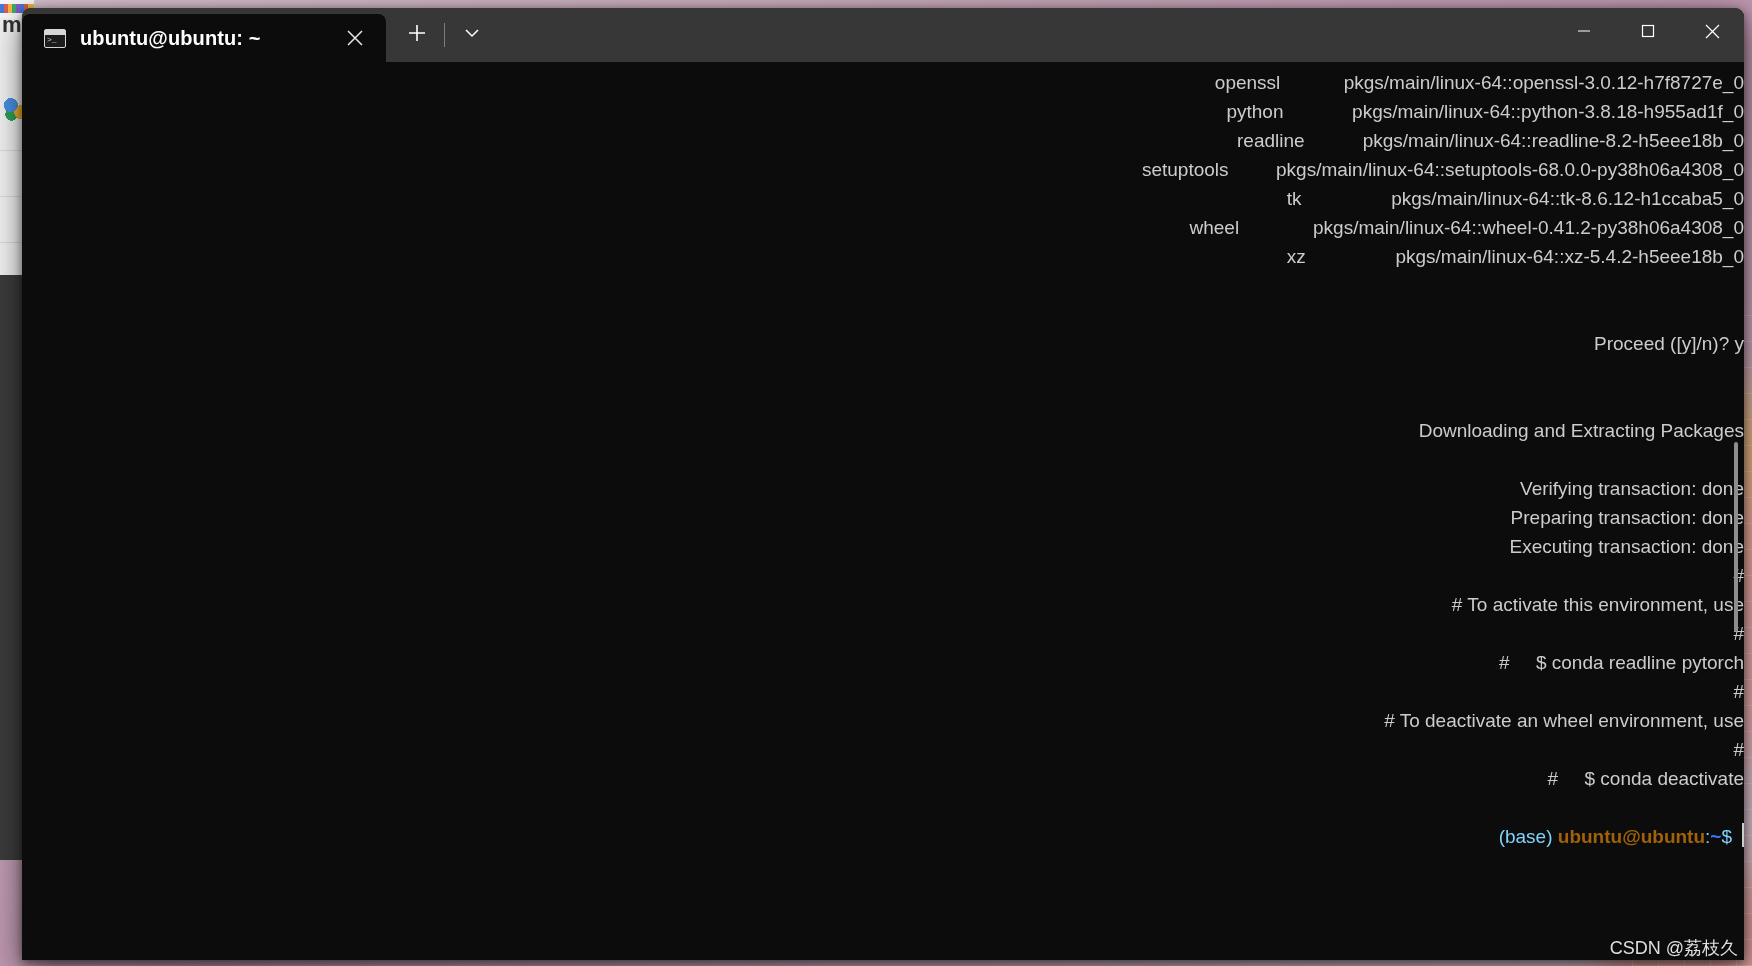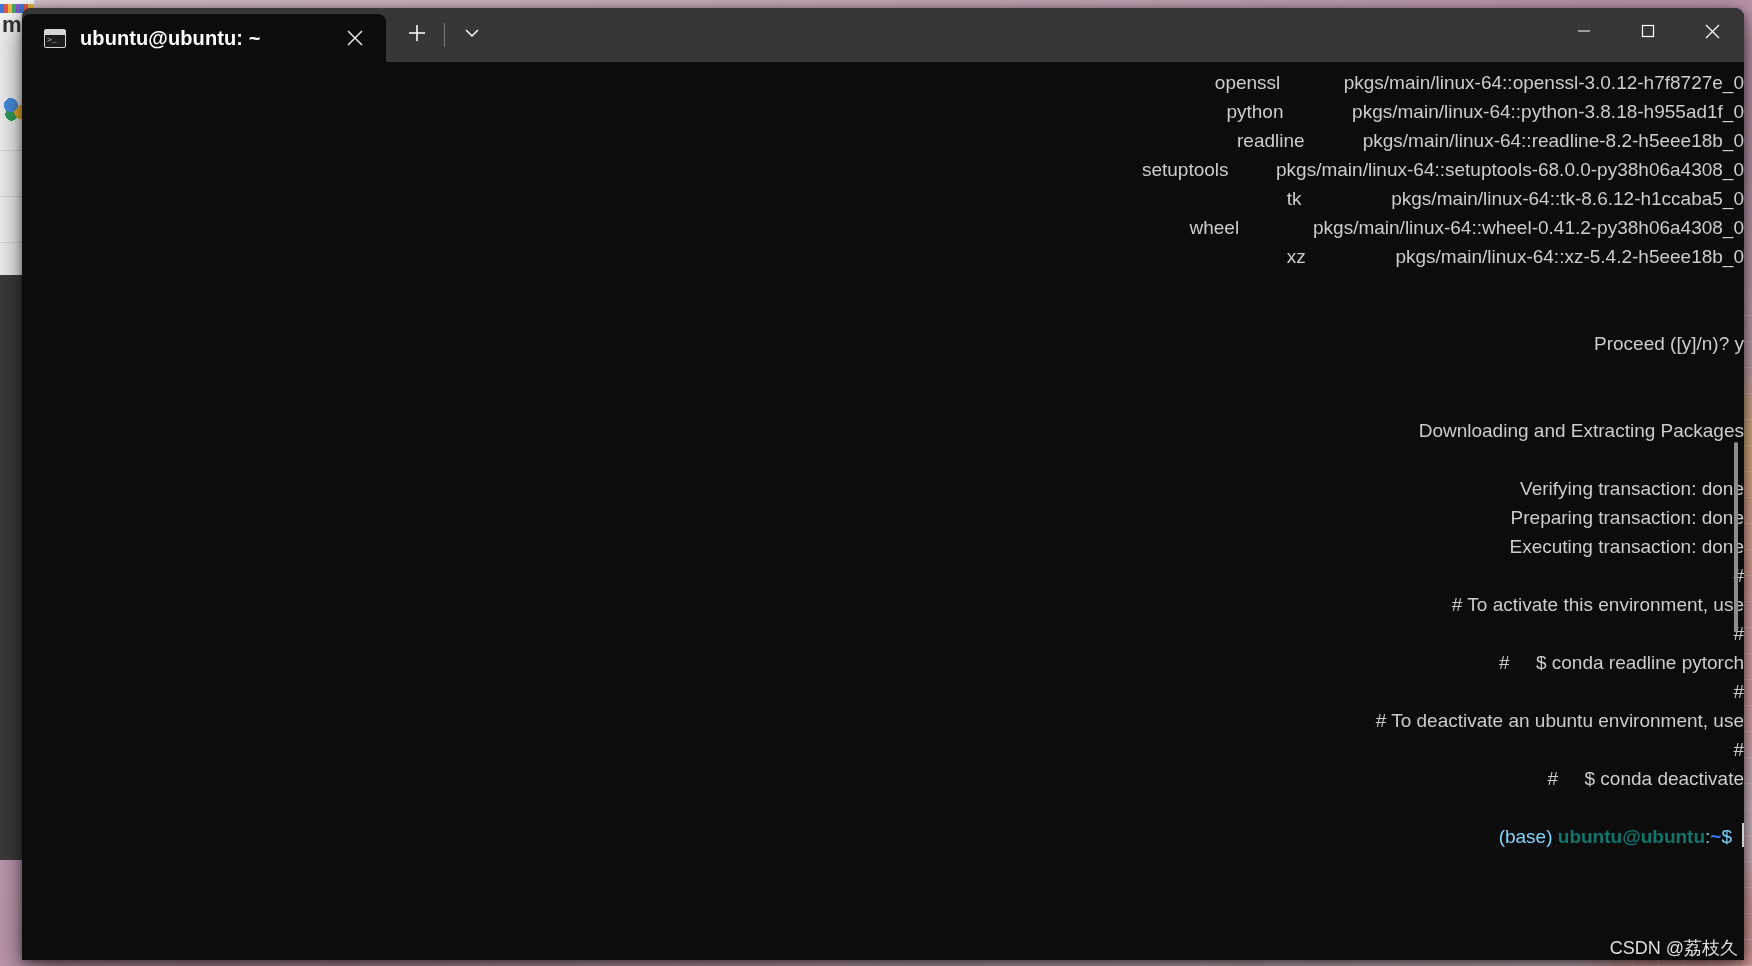--- a/index.html
+++ b/index.html
@@ -230,21 +230,21 @@
   .term-line {
     font-family: Liberation Sans, sans-serif;
     font-size: 19px;
     line-height: 29px;
     color: #cccccc;
     white-space: pre;
     letter-spacing: 0px;
     text-align: right;
   }
   .term-line.blank { color: transparent; }
-  .c-green { color: #0f766e; font-weight: 700; }
+  .c-green { color: #a16207; font-weight: 700; }
   .c-blue  { color: #3b78ff; font-weight: 700; }
   .c-white { color: #7dd3fc; }
   .cursor {
     display: inline-block;
     width: 2px;
     height: 24px;
     background: #cccccc;
     vertical-align: -4px;
     margin-left: 10px;
   }
@@ -375,21 +375,21 @@
           <div class="term-line">Downloading and Extracting Packages</div>
           <div class="term-line blank"> </div>
           <div class="term-line">Verifying transaction: done</div>
           <div class="term-line">Preparing transaction: done</div>
           <div class="term-line">Executing transaction: done</div>
           <div class="term-line">#</div>
           <div class="term-line"># To activate this environment, use</div>
           <div class="term-line">#</div>
           <div class="term-line">#     $ conda readline pytorch</div>
           <div class="term-line">#</div>
-          <div class="term-line"># To deactivate an ubuntu environment, use</div>
+          <div class="term-line"># To deactivate an wheel environment, use</div>
           <div class="term-line">#</div>
           <div class="term-line">#     $ conda deactivate</div>
           <div class="term-line blank"> </div>
         </div>
 
       <div class="term-line"><span class="c-white">(base) </span><span class="c-green">ubuntu@ubuntu</span><span class="c-white">:</span><span class="c-blue">~</span><span class="c-white">$</span><span class="cursor"></span></div>
 
       <div class="term-scrollbar"></div>
     </div>
   </div>

